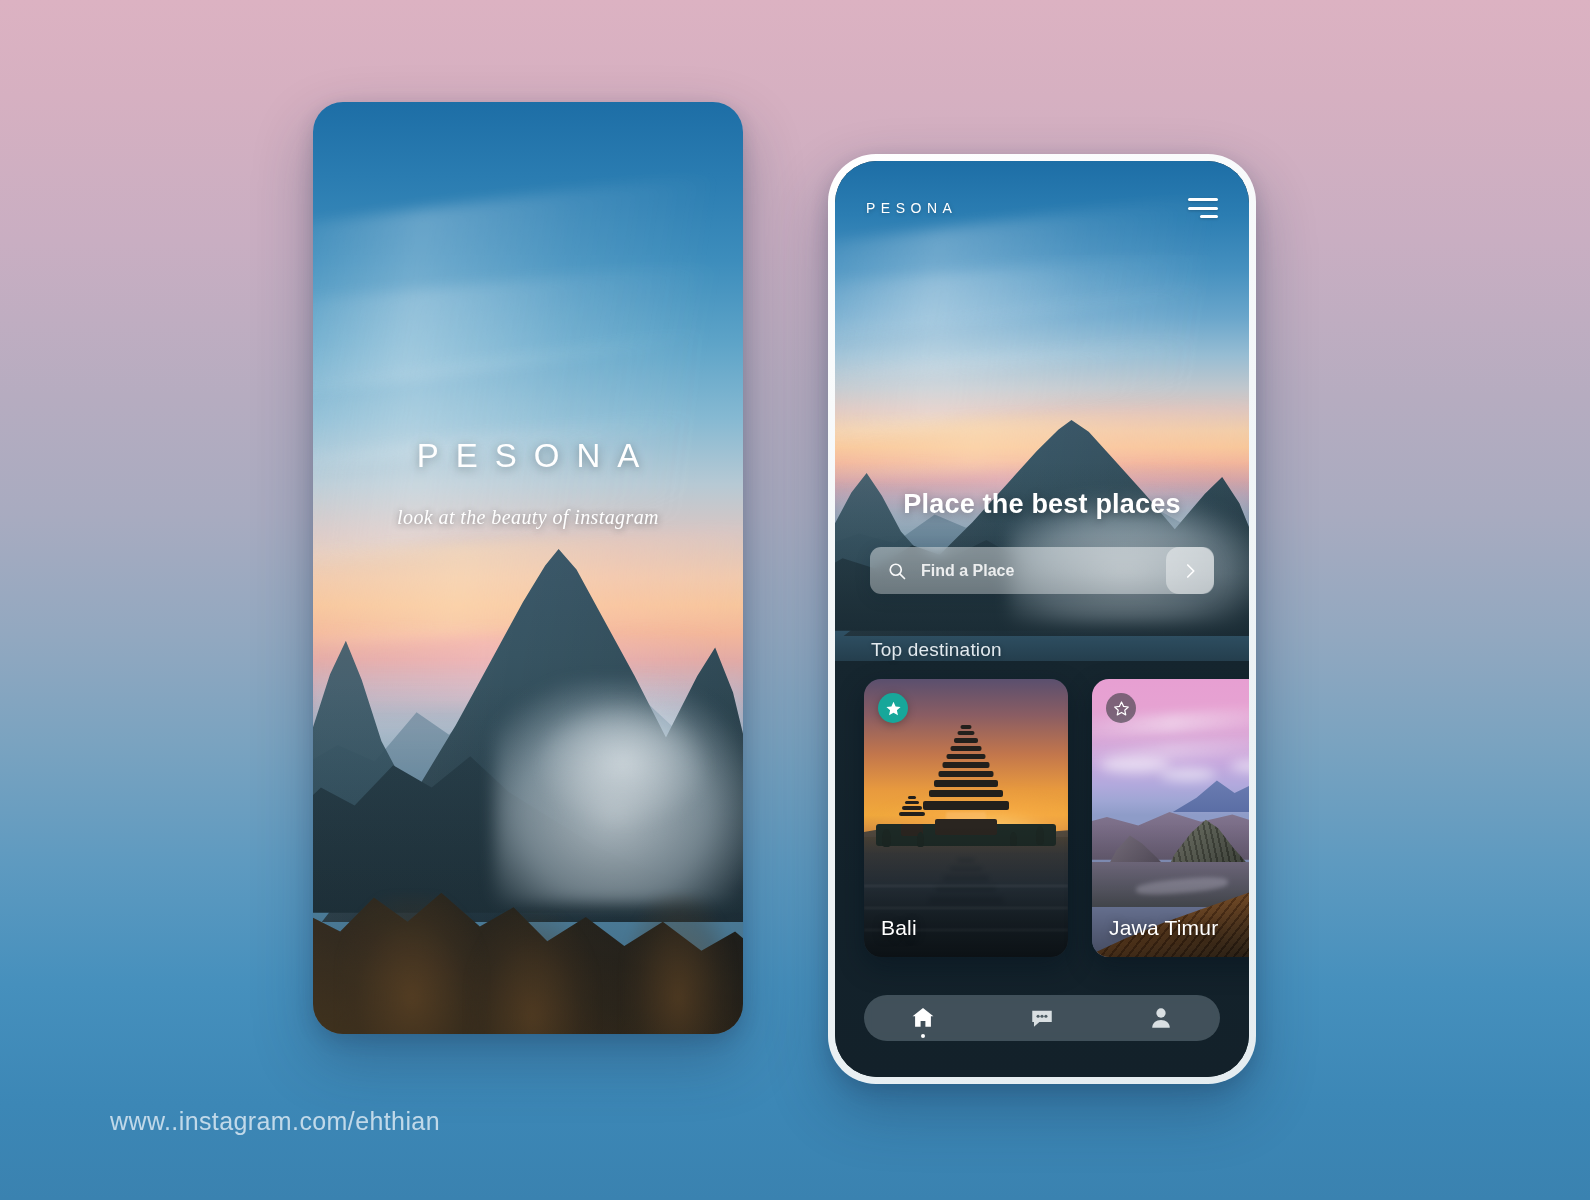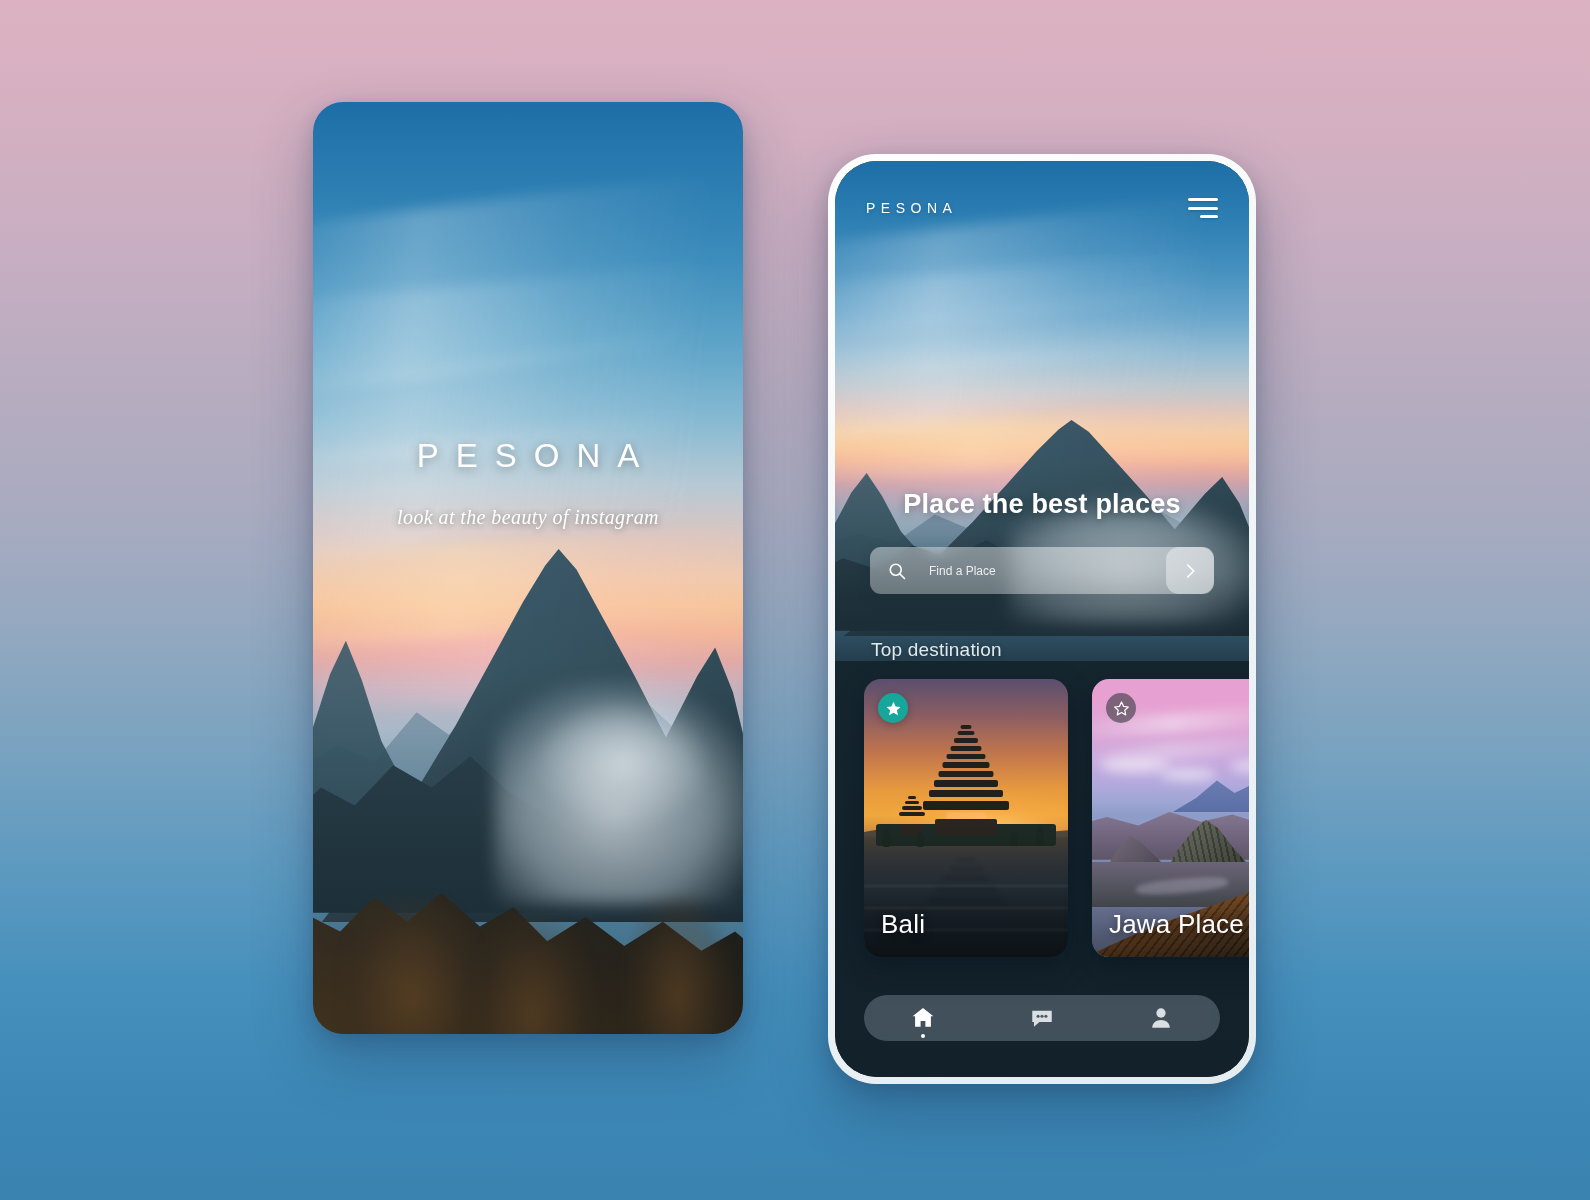--- a/index.html
+++ b/index.html
@@ -221,22 +221,23 @@
     border-radius:11px; z-index:6;
     background:linear-gradient(180deg, rgba(255,255,255,.44) 0%, rgba(255,255,255,.34) 100%);
     backdrop-filter:blur(6px);
     display:flex; align-items:center;
     box-shadow:0 4px 16px rgba(10,30,45,.16);
     overflow:hidden;
   }
   .search-icon{ margin-left:17px; width:20px; height:20px; flex:none; opacity:.95; }
   .search-input{
     flex:1; border:none; background:transparent; outline:none;
-    margin-left:22px; font-size:12px; color:#ffffff;
+    margin-left:14px; font-size:16px; color:#ffffff;
     font-family:"Liberation Sans", sans-serif;
+    font-weight:bold;
   }
   .search-input::placeholder{ color:rgba(255,255,255,.86); }
   .search-go{
     width:48px; height:47px; flex:none;
     background:rgba(255,255,255,.40);
     border-radius:13px;
     display:flex; align-items:center; justify-content:center;
     cursor:pointer;
   }
 
@@ -361,21 +362,21 @@
     clip-path:polygon(100% 100%, 100% 6%, 84% 16%, 68% 30%, 52% 44%, 36% 58%, 20% 74%, 6% 90%, 0% 100%);
   }
 
   
   .card-grad{
     position:absolute; left:0; right:0; bottom:0; height:48%;
     background:linear-gradient(180deg, rgba(0,0,0,0) 0%, rgba(0,0,0,.22) 50%, rgba(0,0,0,.52) 100%);
   }
   .card-title{
     position:absolute; left:17px; bottom:17px;
-    color:#fff; font-size:26px; font-weight:400; letter-spacing:.2px;
+    color:#fff; font-size:21px; font-weight:400; letter-spacing:.2px;
     text-shadow:0 2px 8px rgba(0,0,0,.55);
     white-space:nowrap;
   }
   .star-badge{
     position:absolute; left:14px; top:14px; width:30px; height:30px; border-radius:50%;
     display:flex; align-items:center; justify-content:center; cursor:pointer;
   }
   .sb-on{ background:#17a79a; box-shadow:0 2px 8px rgba(0,0,0,.25); }
   .sb-off{ background:rgba(60,60,66,.62); }
 
@@ -554,21 +555,21 @@
             <div class="j-river"></div>
             <div class="j-fg"></div>
             <div class="j-fg-tex"></div>
           </div>
           <div class="card-grad"></div>
           <div class="star-badge sb-off">
             <svg width="17" height="17" viewBox="0 0 24 24" fill="none">
               <polygon points="12,2.8 14.9,9 21.6,9.9 16.6,14.4 18,21 12,17.6 6,21 7.4,14.4 2.4,9.9 9.1,9" stroke="#ffffff" stroke-width="1.7" stroke-linejoin="round"></polygon>
             </svg>
           </div>
-          <div class="card-title">Jawa Place</div>
+          <div class="card-title">Jawa Timur</div>
         </div>
 
       </div>
 
       <div class="navbar">
         <div class="nav-item">
           <svg width="26" height="26" viewBox="0 0 24 24">
             <path d="M12 2.8 2.4 10.4h2.3V20h5.1v-5.3h4.4V20h5.1v-9.6h2.3z" fill="#ffffff"></path>
           </svg>
           <div class="nav-dot"></div>
@@ -585,14 +586,15 @@
           <svg width="26" height="26" viewBox="0 0 24 24">
             <circle cx="12" cy="7.4" r="4.3" fill="#d9dfe2"></circle>
             <path d="M3.9 21c0-4.5 3.6-7.2 8.1-7.2s8.1 2.7 8.1 7.2z" fill="#d9dfe2"></path>
           </svg>
         </div>
       </div>
 
     </div>
   </div>
 
+  <div class="watermark">www..instagram.com/ehthian</div>
 
 </div>
 
 </body></html>

